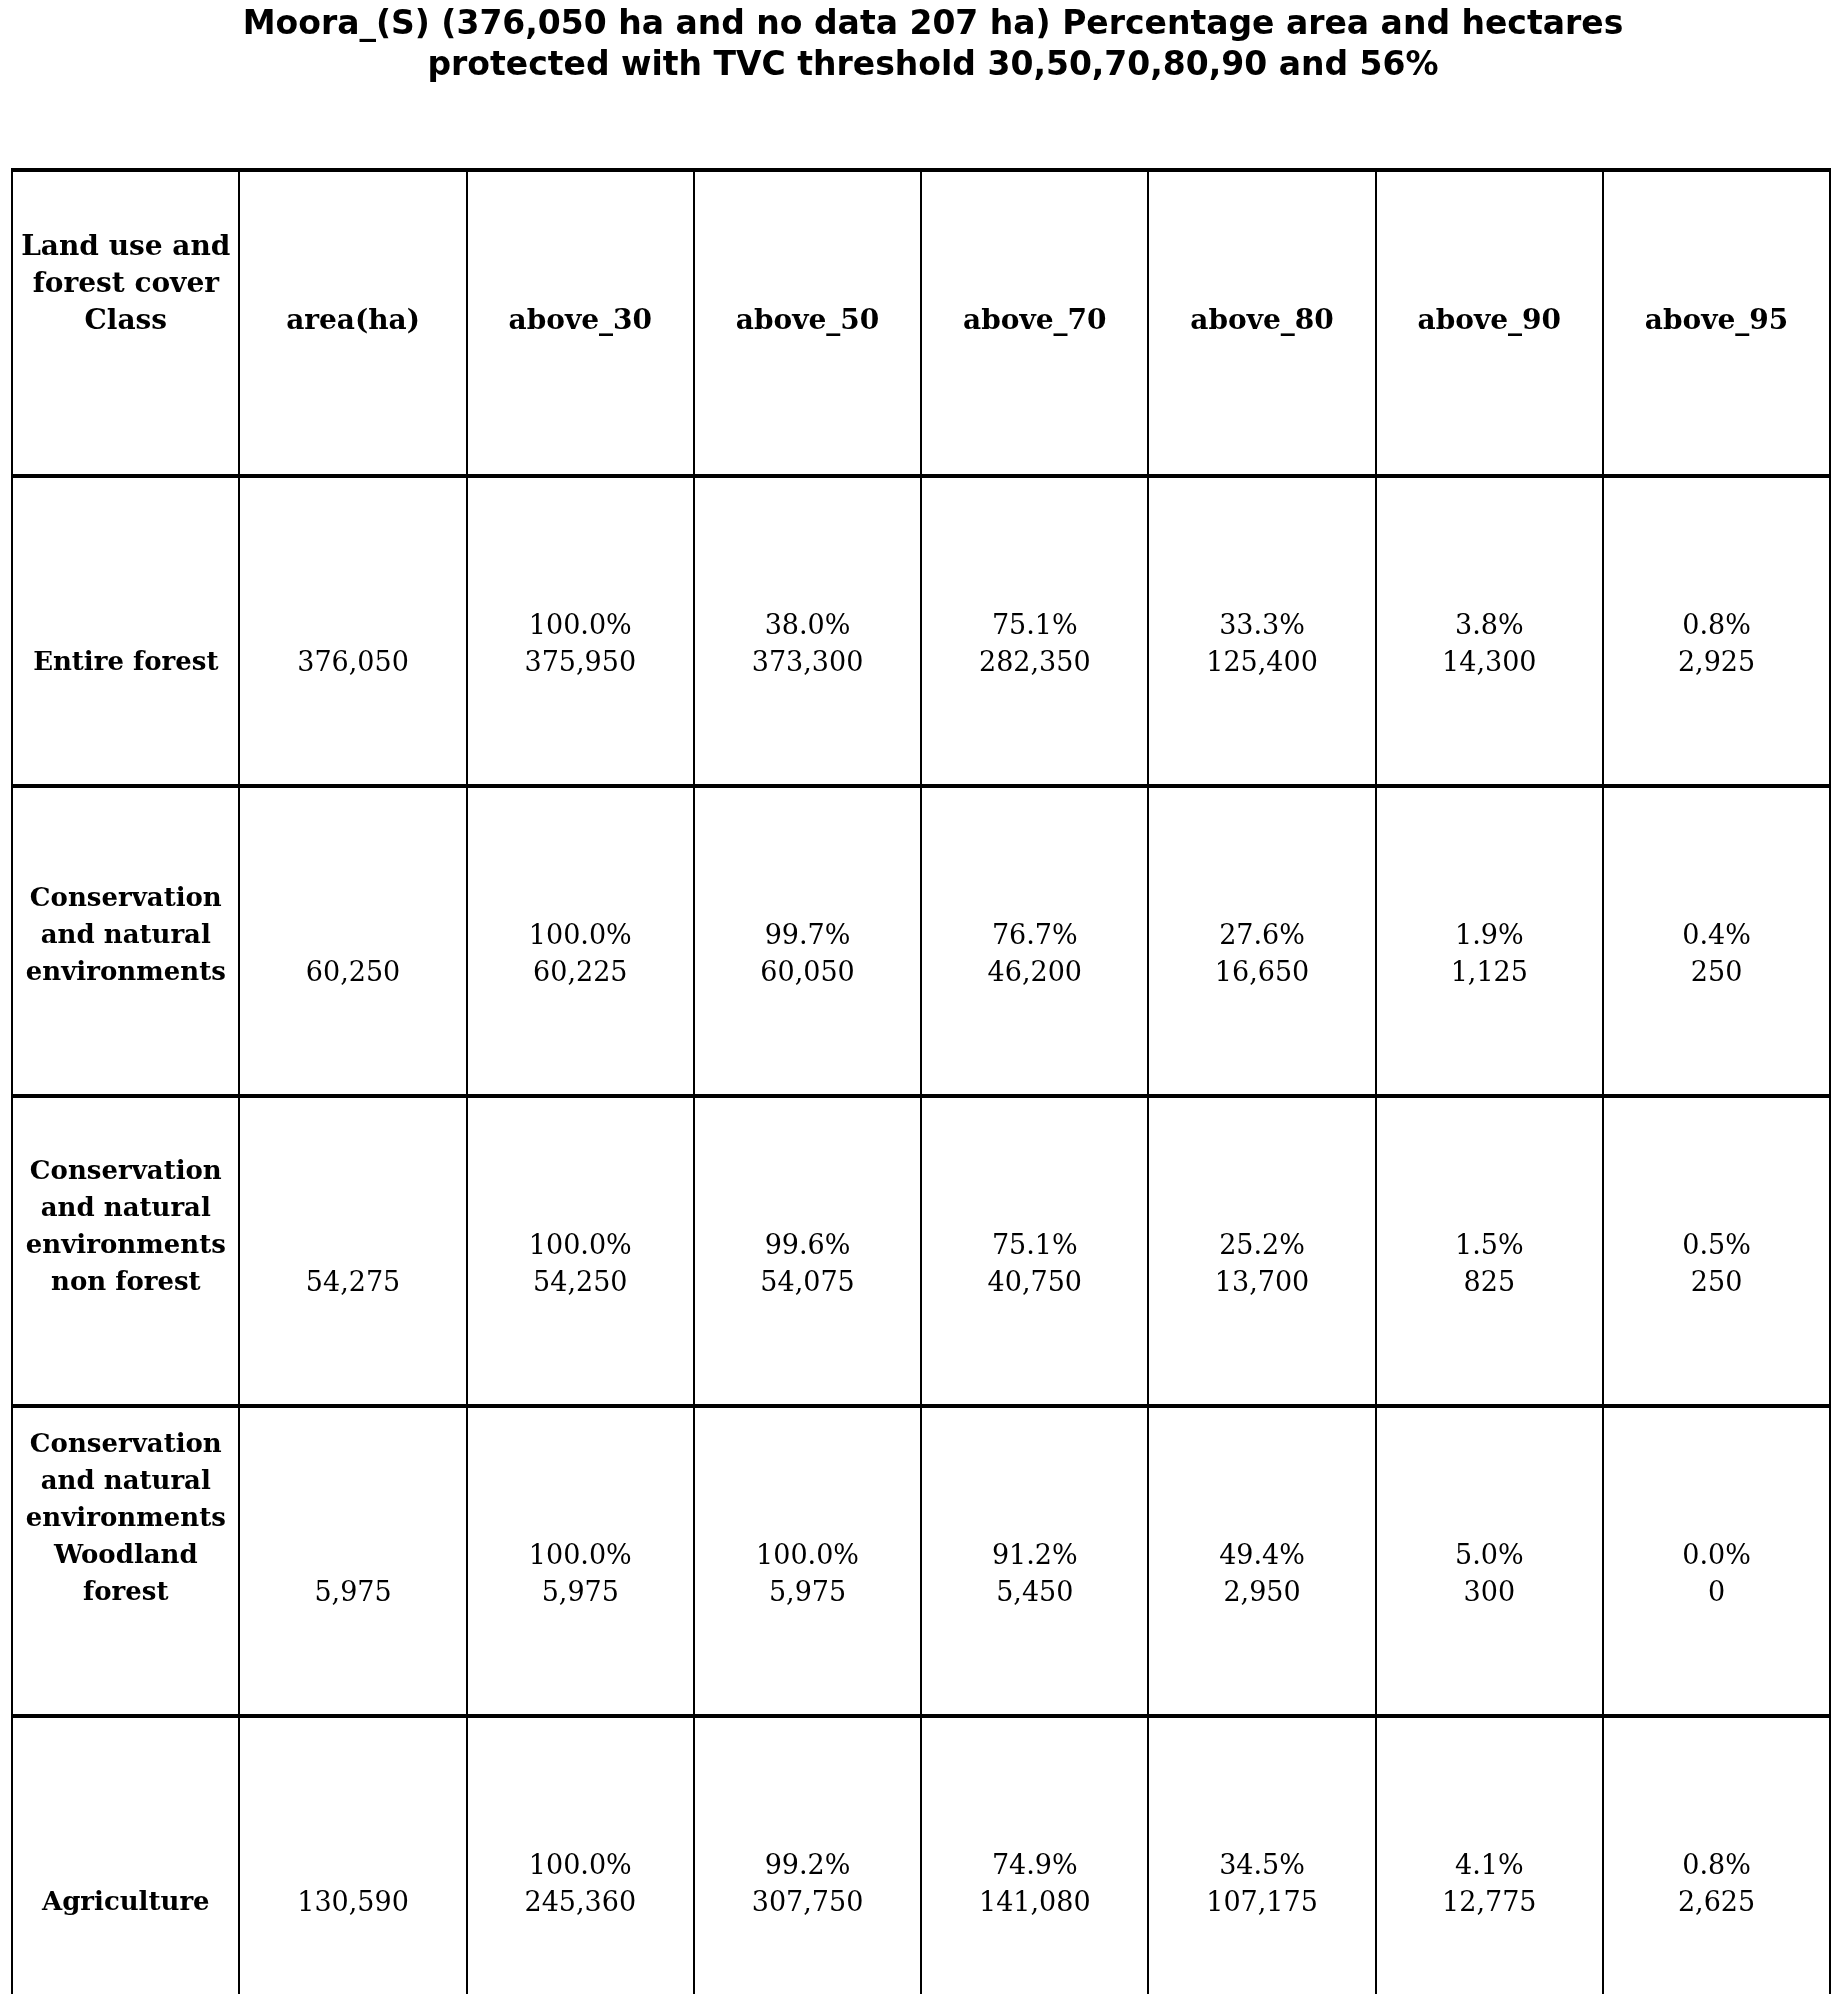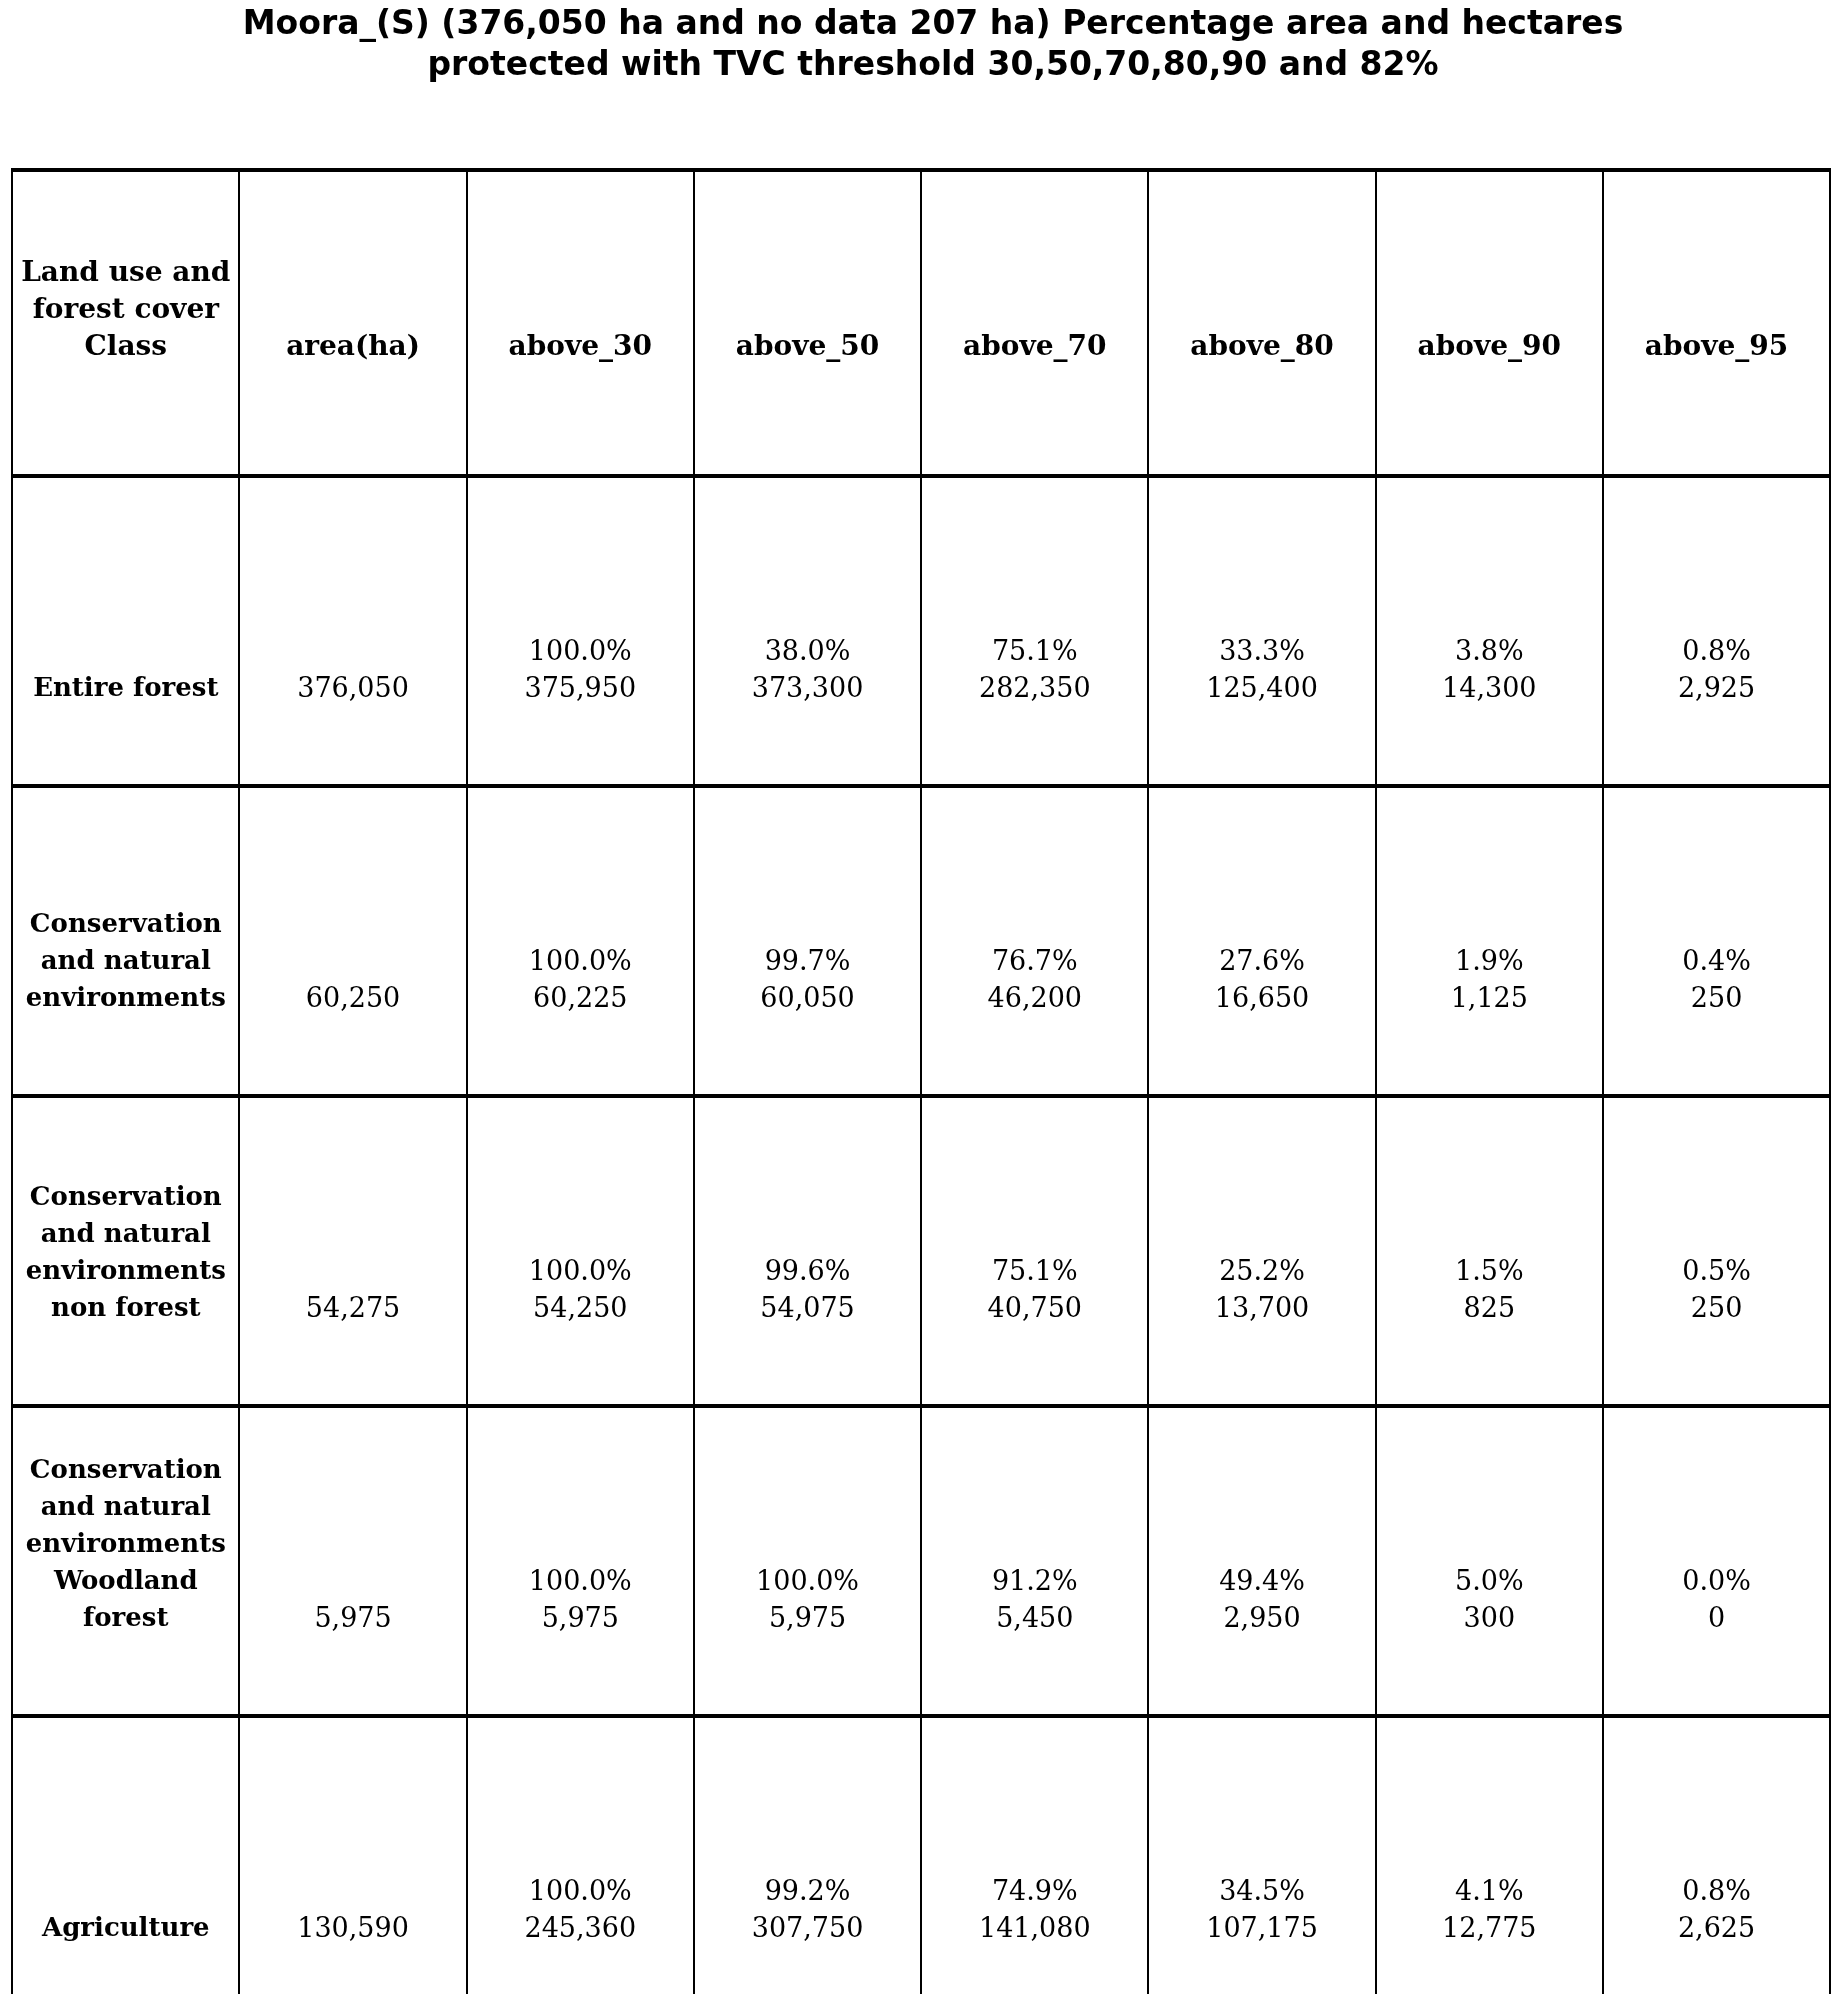--- a/index.html
+++ b/index.html
@@ -28,32 +28,31 @@
     padding: 0 5.6px;
   }
   table.main th { height: 306px; font-weight: bold; font-size: 28px; }
   table.main td { height: 310px; font-size: 27px; }
 
   .cell-inner {
     height: 66%; width: 100%;
     display: flex; flex-direction: column;
     justify-content: flex-end; align-items: center;
     line-height: 37px;
-    margin-top: 26px;
   }
   th .cell-inner { height: 55%; }
   td.lbl .cell-inner { font-weight: bold; font-size: 26px; }
   .pct-line, .ha-line { display: block; text-align: right; }
 </style>
 </head>
 <body>
 
 <div class="title-block">
   <div>Moora_(S) (376,050 ha and no data 207 ha) Percentage area and hectares</div>
-  <div>protected with TVC threshold 30,50,70,80,90 and 82%</div>
+  <div>protected with TVC threshold 30,50,70,80,90 and 56%</div>
 </div>
 
 <div class="tbl-wrap">
 <table class="main">
   <thead>
     <tr>
       <th>
             <div class="cell-inner">Land use and forest cover Class</div>
           </th>
       <th>

